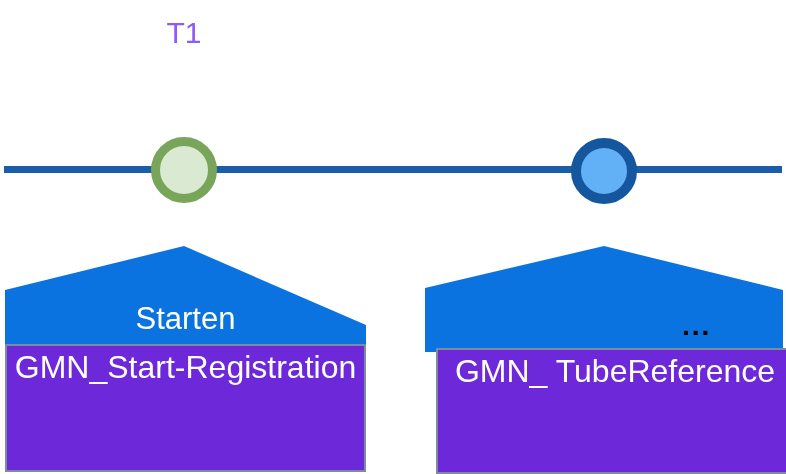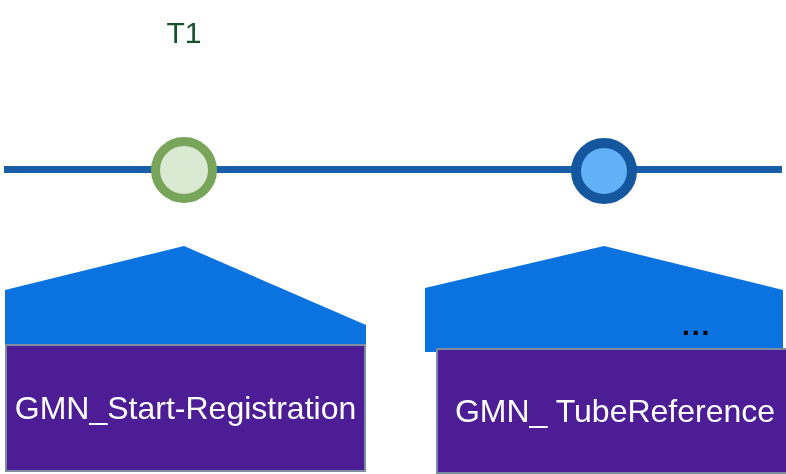--- a/index.html
+++ b/index.html
@@ -29,21 +29,21 @@
   }
 
   
   .tp-label {
     position: absolute;
     top: 14px;
     width: 120px;
     text-align: center;
     font-size: 30px;
     line-height: 38px;
-    color: #14532d;
+    color: #8b5cf6;
     letter-spacing: 0px;
   }
   .tp-label.t1 { left: 124px; }
   .tp-label.t2 { left: 544px; }
 
   
   .marker {
     position: absolute;
     box-sizing: border-box;
     border-radius: 50%;
@@ -96,27 +96,27 @@
     line-height: 16px;
     letter-spacing: 2px;
     font-weight: bold;
   }
   .house.right .ellipsis-mark { left: 264px; top: 78px; }
 
   .body-box {
     position: absolute;
     box-sizing: border-box;
     border: 2px solid #7C8CA0;
-    background: #4c1d95;
+    background: #6d28d9;
     color: #ffffff;
     text-align: center;
     font-size: 32px;
     line-height: 43px;
     display: flex;
-    align-items: center;
+    align-items: flex-start;
     justify-content: center;
     padding: 0 4px;
   }
   .house.left  .body-box { left: 5px; top: 104px; width: 361px; height: 128px; }
   .house.right .body-box { left: 18px; top: 108px; width: 358px; height: 126px; }
 
   .body-box span { display: block; width: 100%; }
 </style>
 </head>
 <body>
@@ -129,20 +129,21 @@
 
 
   <div class="marker green"></div>
 
   <div class="marker blue"></div>
 
   <div class="house left">
     <svg width="380" height="234" viewBox="0 0 380 234" aria-hidden="true">
       <polygon points="5,50 184,6 366,85 366,110 5,110" fill="#0B73E0"></polygon>
     </svg>
+    <div class="roof-label">Starten</div>
     <div class="body-box">
       <span>GMN_Start-Registration</span>
     </div>
   </div>
 
   <div class="house right">
     <svg width="368" height="234" viewBox="0 0 368 234" aria-hidden="true">
       <polygon points="7,48 186,6 365,50 365,112 7,112" fill="#0B73E0"></polygon>
     </svg>
     <div class="ellipsis-mark">...</div>

